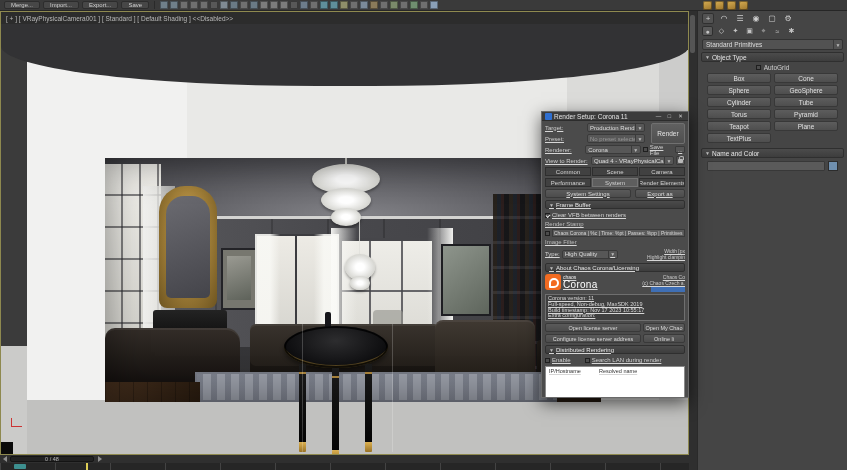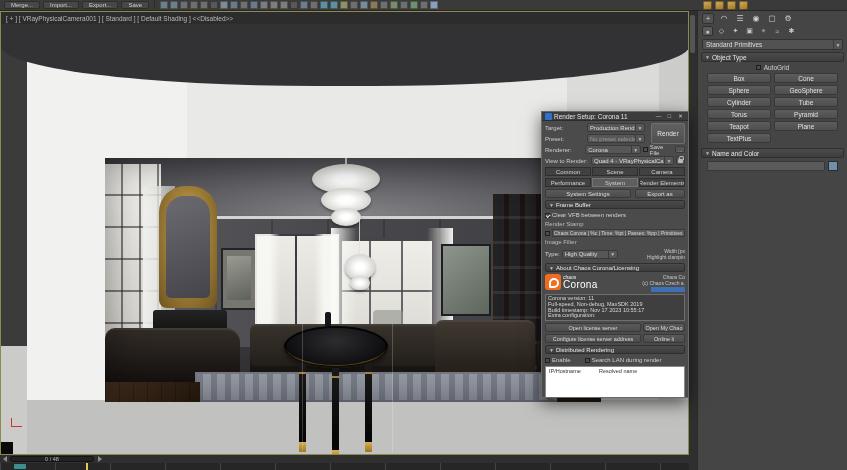--- a/index.html
+++ b/index.html
@@ -122,21 +122,21 @@
   
   .check { position:relative; width:5px; height:5px; background:#4c4c4c; border:1px solid #1f1f1f; flex:0 0 auto; }
   .check.checked::after { content:""; position:absolute; left:0px; top:0px; width:3px; height:2px; border-left:1px solid #e8e8e8; border-bottom:1px solid #e8e8e8; transform:rotate(-45deg); }
 
   
   #dlg { position:absolute; left:541px; top:111px; width:148px; height:287px; background:#4b4b4b; border:1px solid #6a6a6a; box-shadow:0 5px 16px rgba(0,0,0,.6); font-size:6px; color:#d6d6d6; display:flex; flex-direction:column; overflow:hidden; z-index:10; }
   .dlg-title { height:11px; background:#3c3c3c; border-bottom:1px solid #2c2c2c; display:flex; align-items:center; gap:2px; padding:0 3px; }
   .dlg-appicon { width:7px; height:7px; background:#2f6fd0; border-radius:1px; }
   .dlg-title-text { flex:1; font-size:6.5px; color:#e3e3e3; white-space:nowrap; overflow:hidden; }
   .dlg-winbtn { width:9px; height:8px; display:flex; align-items:center; justify-content:center; color:#cfcfcf; font-size:5.5px; }
-  .dlg-body { flex:1; padding:2px 3px; display:flex; flex-direction:column; gap:2px; }
+  .dlg-body { flex:1; padding:2px 3px; display:flex; flex-direction:column; gap:2px;text-decoration:underline; }
   .fields { position:relative; display:flex; flex-direction:column; gap:2px; }
   .frow { display:flex; align-items:center; gap:2px; height:9px; }
   .flabel { width:40px; color:#cccccc; white-space:nowrap; }
   .dd { height:9px; background:#575757; border:1px solid #3a3a3a; border-radius:2px; display:flex; align-items:center; overflow:hidden; }
   .dd .dd-text { flex:1; padding-left:2px; white-space:nowrap; overflow:hidden; color:#ddd; }
   .dd.dim .dd-text { color:#979797; }
   .w58 { width:58px; } .grow { flex:1; }
   .render-btn { position:absolute; right:0; top:0; width:34px; height:21px; background:linear-gradient(#606060,#4f4f4f); border:1px solid #707070; border-radius:2px; color:#e4e4e4; font-size:6.5px; font-family:inherit; }
   .mini-label { display:flex; align-items:center; gap:2px; color:#cfcfcf; }
   .dots-btn { margin-left:auto; width:10px; height:7px; background:#565656; border:1px solid #3a3a3a; border-radius:1px; color:#ccc; font-size:5px; display:flex; align-items:center; justify-content:center; }

